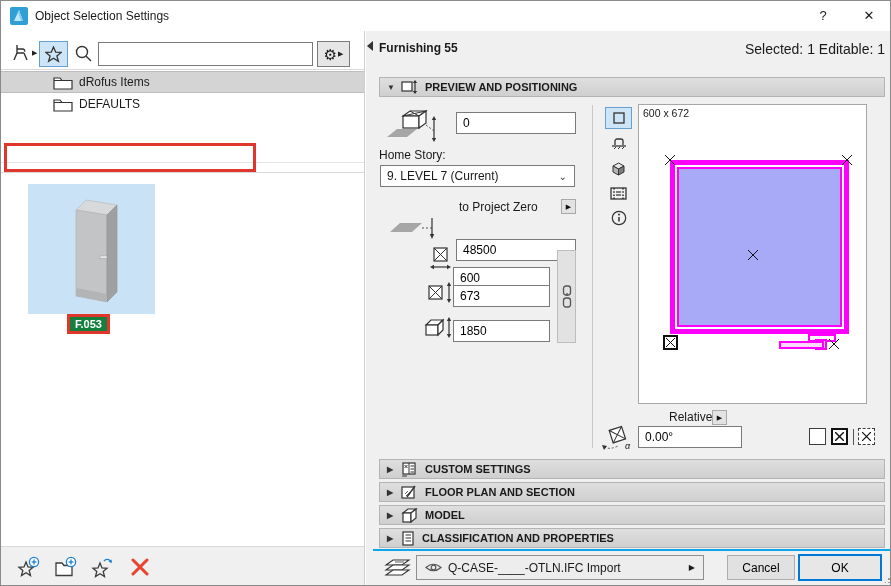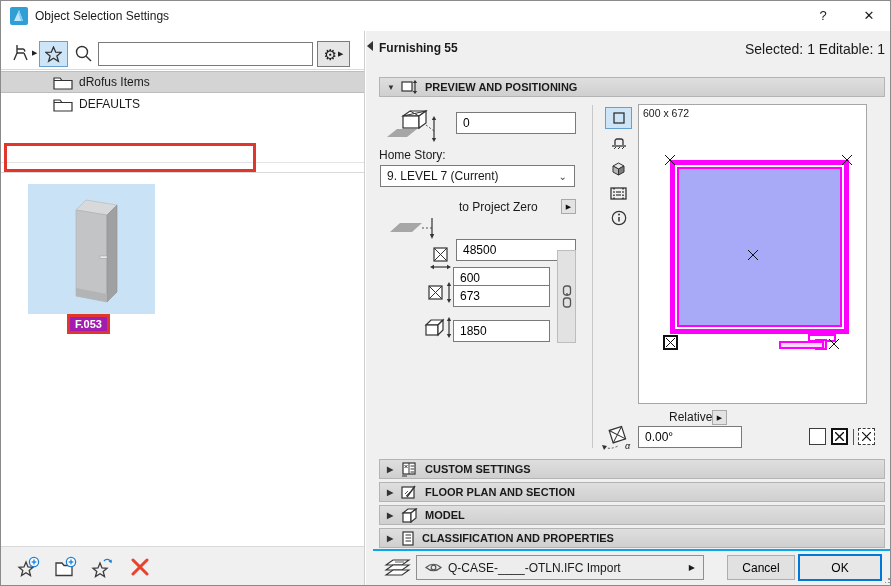--- a/index.html
+++ b/index.html
@@ -41,21 +41,21 @@
   .expander { width:10px; margin-left:16px; margin-right:6px; }
   .tree-icon { margin-right:6px; display:flex; }
   .indent { margin-left:52px; }
   .annotation-rect { position:absolute; border:3px solid #e1362c; pointer-events:none; z-index:5; }
   .ann-tree { left:3px; top:112px; width:252px; height:29px; }
 
   .lp-split1 { position:absolute; left:0; top:131px; width:100%; height:1px; background:#e4e4e4; }
   .lp-split2 { position:absolute; left:0; top:141px; width:100%; height:1px; background:#d9d9d9; }
 
   .thumb-box { position:absolute; left:27px; top:153px; width:127px; height:130px; background:#c9e2f6; }
-  .thumb-caption { position:absolute; left:66px; top:283px; background:#a21caf; color:#fff;
+  .thumb-caption { position:absolute; left:66px; top:283px; background:#15803d; color:#fff;
                    font-size:11px; font-weight:bold; padding:1px 5px; border:3px solid #e1362c; }
   .lp-bottombar { position:absolute; left:0; top:515px; width:100%; height:40px; background:#f0f0f0;
                   border-top:1px solid #d9d9d9; display:flex; align-items:center; gap:13px; padding-left:16px; }
   .lp-tool { width:24px; height:24px; display:flex; align-items:center; justify-content:center; }
 
   
   .right-panel { position:absolute; left:365px; top:30px; width:525px; height:555px; background:#f0f0f0; }
   .collapse-handle { position:absolute; left:1px; top:10px; width:0; height:0;
                      border-top:5px solid transparent; border-bottom:5px solid transparent;
                      border-right:6px solid #333; }

